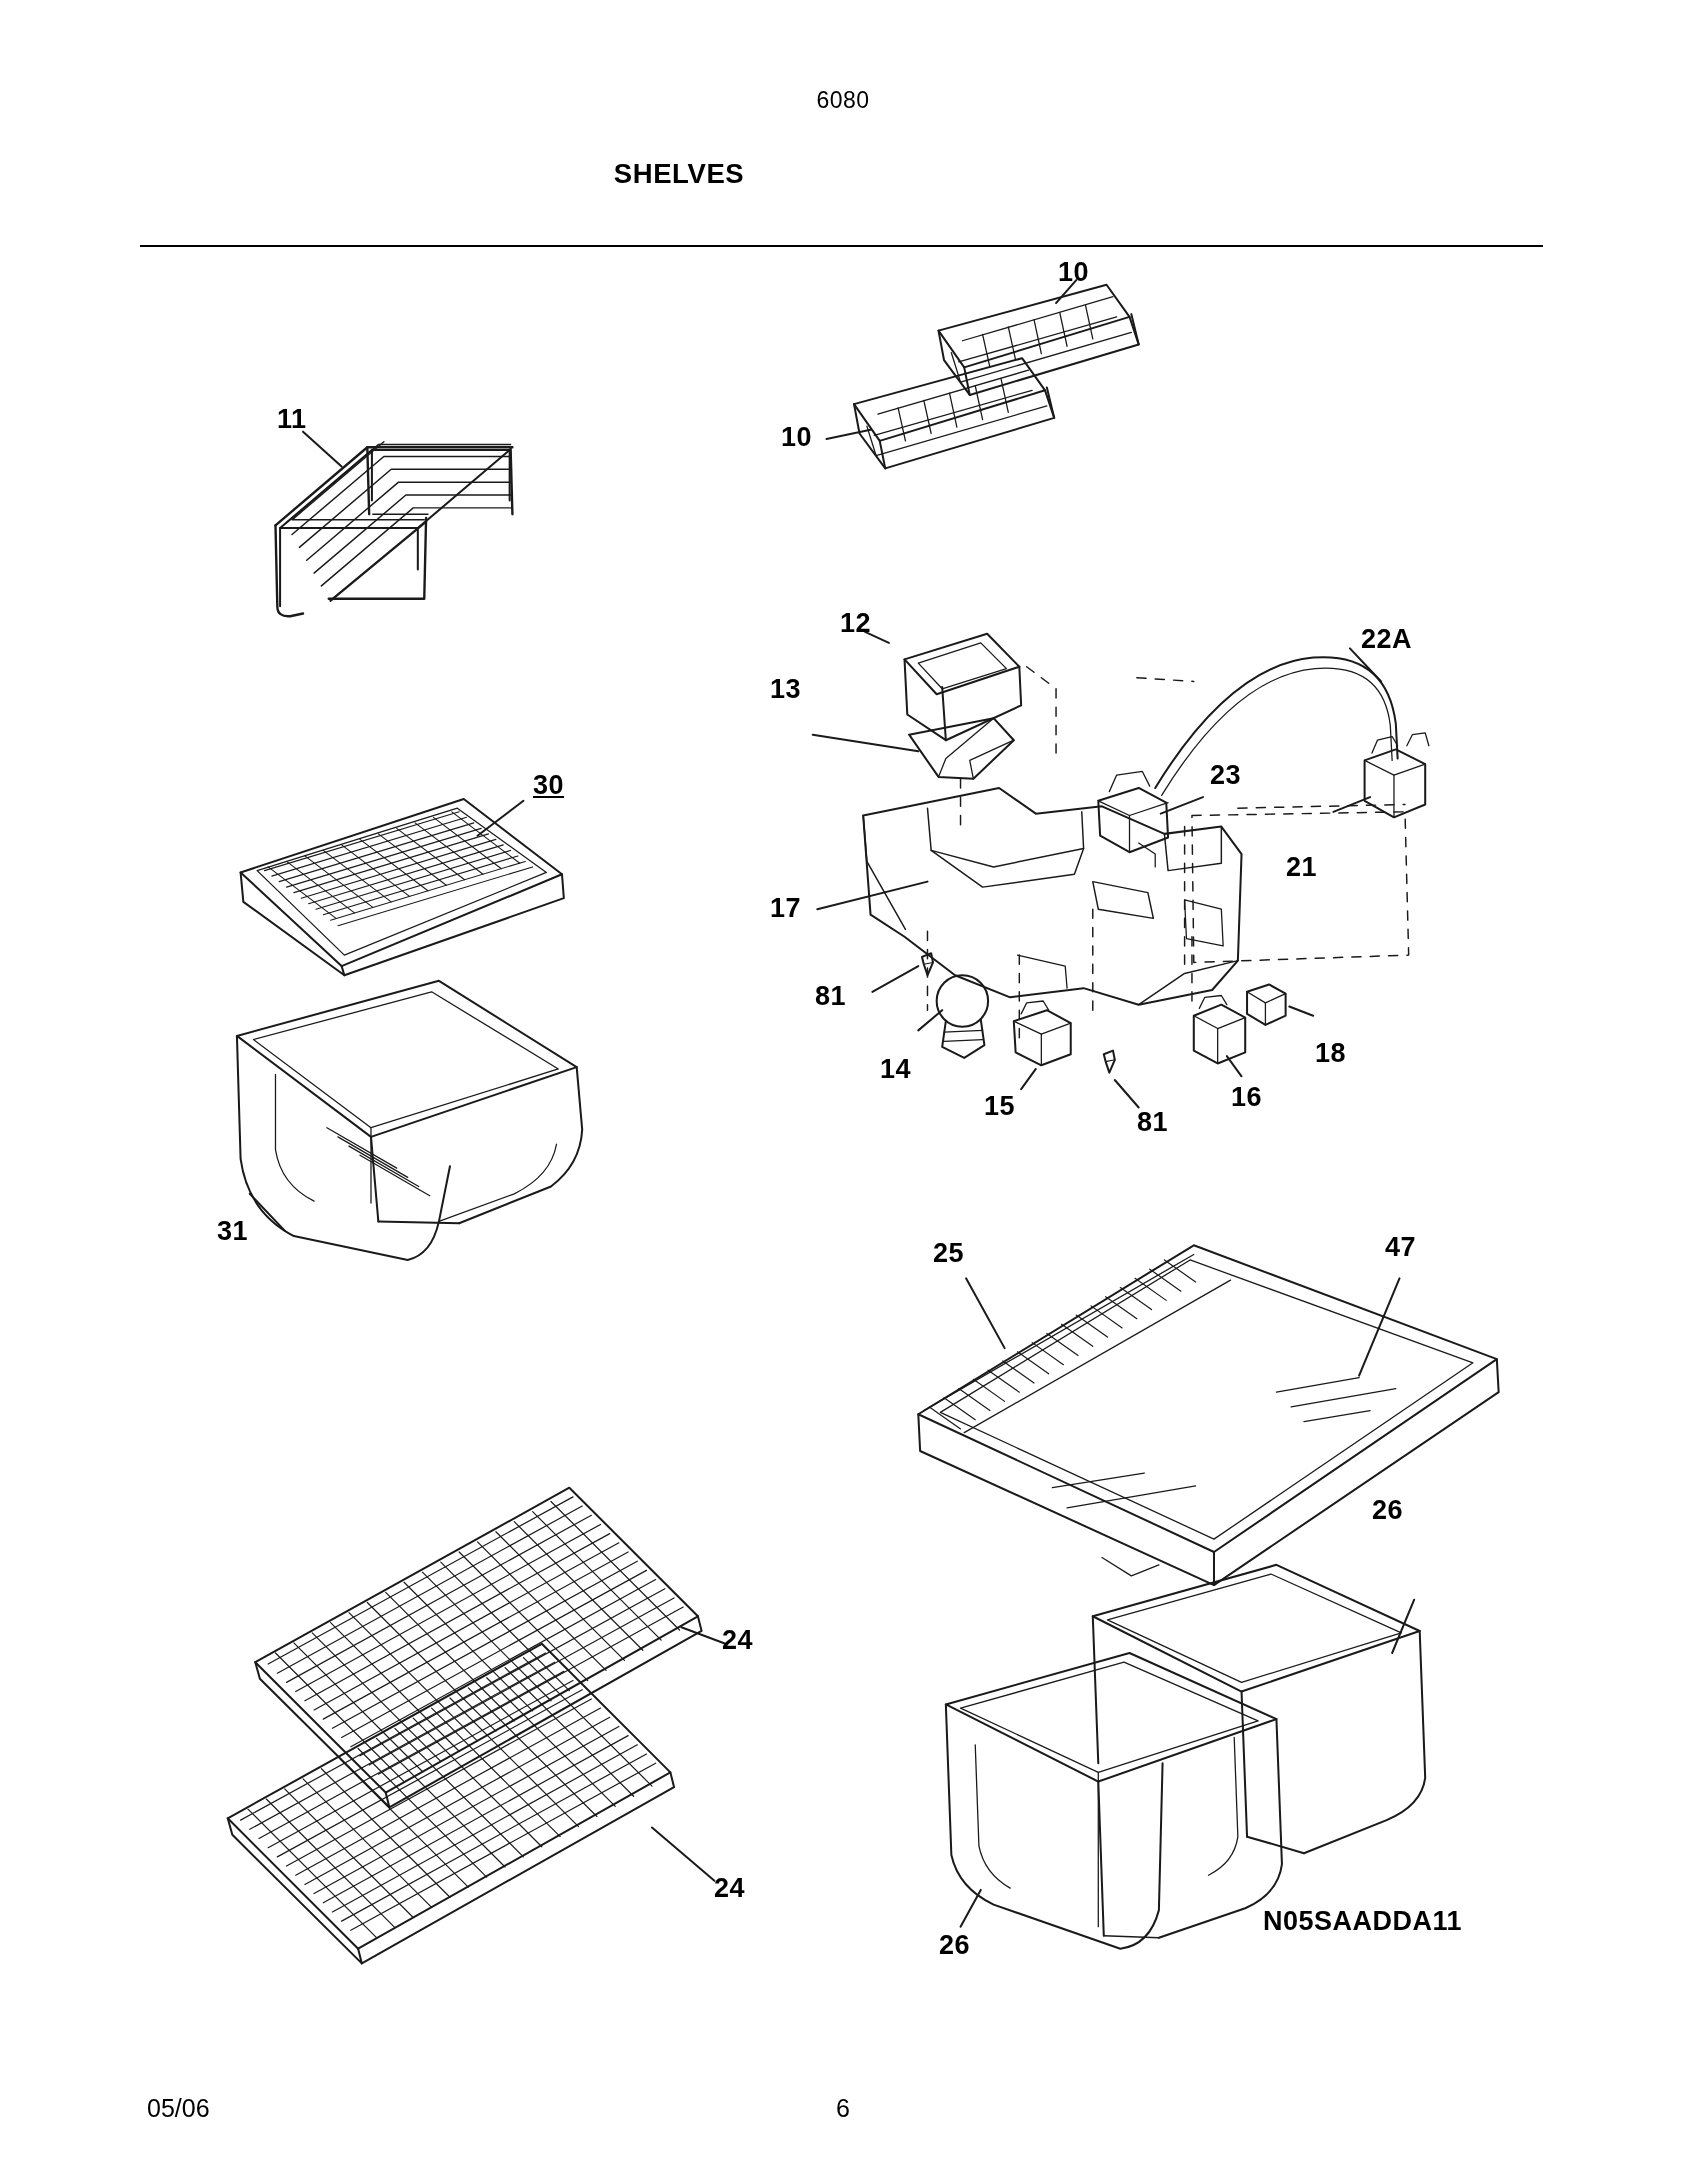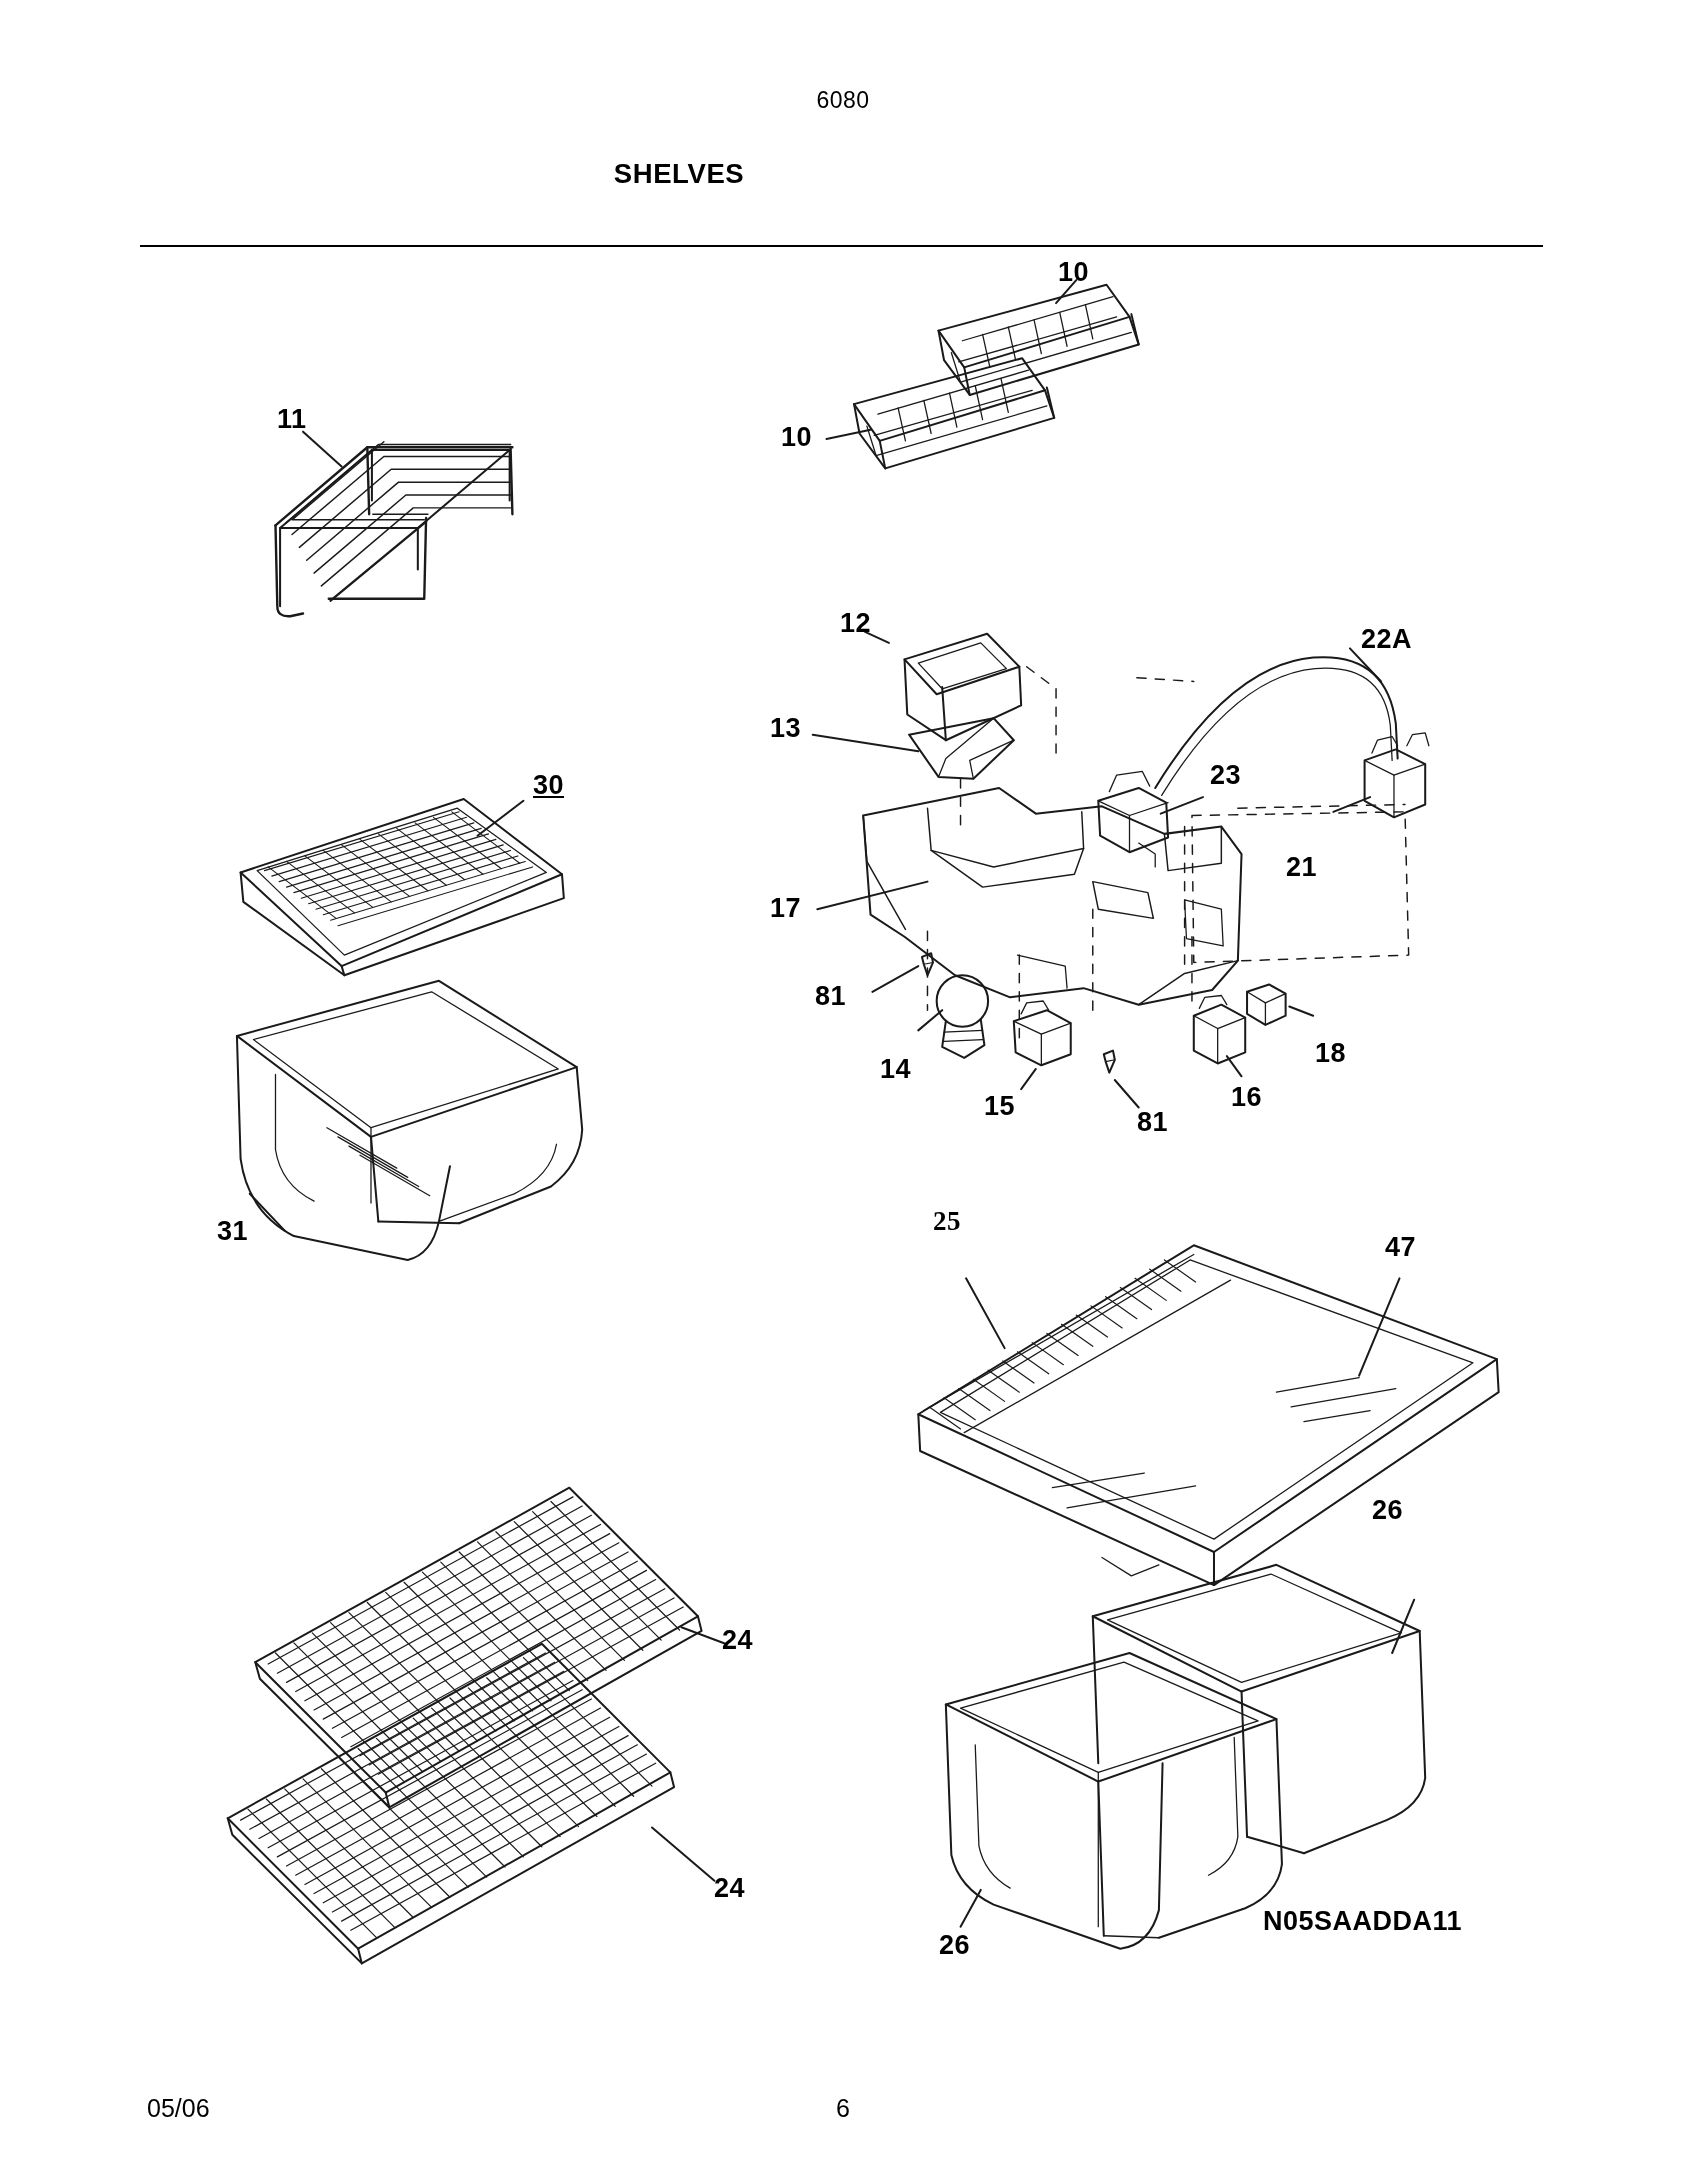--- a/index.html
+++ b/index.html
@@ -466,34 +466,34 @@
       <path d="M1516 1800 L1540 1742"></path>
       <path d="M1068 2058 L1046 2098"></path>
 
     </g>
   </svg>
 
   <div class="callout" style="left:277px; top:404px;">11</div>
   <div class="callout" style="left:1058px; top:257px;">10</div>
   <div class="callout" style="left:781px; top:422px;">10</div>
   <div class="callout" style="left:840px; top:608px;">12</div>
-  <div class="callout" style="left:770px; top:713px;">13</div>
+  <div class="callout" style="left:770px; top:674px;">13</div>
   <div class="callout" style="left:1361px; top:624px;">22A</div>
   <div class="callout" style="left:1210px; top:760px;">23</div>
   <div class="callout" style="left:1286px; top:812px;margin-top:40px;">21</div>
   <div class="callout" style="left:770px; top:893px;">17</div>
   <div class="callout" style="left:815px; top:981px;">81</div>
   <div class="callout" style="left:880px; top:1054px;">14</div>
   <div class="callout" style="left:984px; top:1091px;">15</div>
   <div class="callout" style="left:1137px; top:1107px;">81</div>
   <div class="callout" style="left:1231px; top:1082px;">16</div>
   <div class="callout" style="left:1315px; top:1010px;margin-top:28px;">18</div>
   <div class="callout" style="left:533px; top:770px;text-decoration:underline;">30</div>
   <div class="callout" style="left:217px; top:1216px;">31</div>
-  <div class="callout" style="left:933px; top:1206px;font-family:Liberation Serif, serif;">25</div>
+  <div class="callout" style="left:933px; top:1238px;">25</div>
   <div class="callout" style="left:1385px; top:1232px;">47</div>
   <div class="callout" style="left:1372px; top:1495px;">26</div>
   <div class="callout" style="left:939px; top:1930px;">26</div>
   <div class="callout" style="left:722px; top:1625px;">24</div>
   <div class="callout" style="left:714px; top:1873px;">24</div>
 
   <div class="drawing-code">N05SAADDA11</div>
   <div class="footer-date">05/06</div>
   <div class="footer-page">6</div>
 

